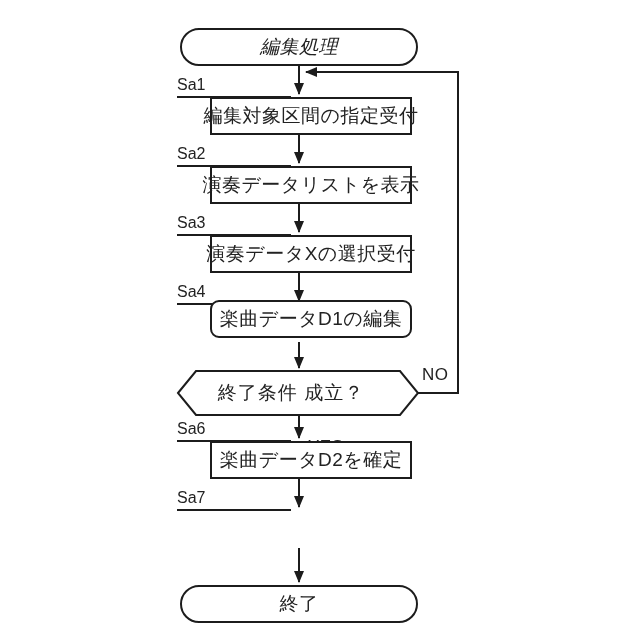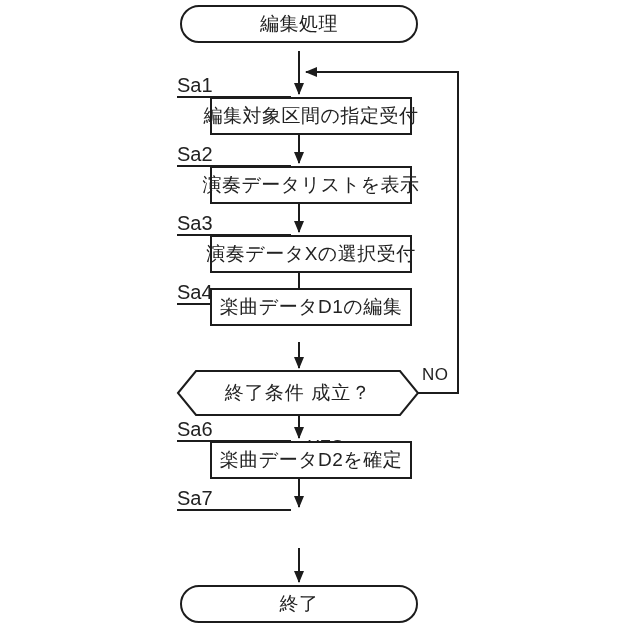--- a/index.html
+++ b/index.html
@@ -39,37 +39,37 @@
     border-radius: 19px;
   }
   .process {
     left: 178px;
     width: 202px;
     height: 38px;
     margin-left: 32px;
   }
   .decision-text {
     position: absolute;
-    left: 178px;
+    left: 171px;
     top: 371px;
     width: 240px;
     height: 44px;
     display: flex;
     align-items: center;
     justify-content: center;
     font-size: 19px;
     letter-spacing: 1px;
     white-space: nowrap;
   }
   .step-label {
     position: absolute;
     left: 177px;
     width: 114px;
     height: 20px;
-    font-size: 20px;
+    font-size: 16px;
     line-height: 18px;
     border-bottom: 2px solid #1c1c1c;
     background: transparent;
   }
   .edge-label {
     position: absolute;
     font-size: 17px;
     letter-spacing: 0.5px;
     white-space: nowrap;
   }
@@ -100,41 +100,41 @@
 
     <path d="M299 415 V438" fill="none" stroke="#1c1c1c" stroke-width="2" marker-end="url(#arrow)"></path>
 
     <path d="M299 479 V507" fill="none" stroke="#1c1c1c" stroke-width="2" marker-end="url(#arrow)"></path>
 
     <path d="M299 548 V582" fill="none" stroke="#1c1c1c" stroke-width="2" marker-end="url(#arrow)"></path>
 
     <polygon points="178,393 196,371 400,371 418,393 400,415 196,415" fill="#ffffff" stroke="#1c1c1c" stroke-width="2"></polygon>
   </svg>
 
-  <div class="node terminal" style="top:5px;">
+  <div class="node terminal" style="top:28px;font-style:italic;">
     <span>編集処理</span>
   </div>
 
   <div class="step-label" style="top:76px;">Sa1</div>
   <div class="node process" style="top:97px;">
     <span>編集対象区間の指定受付</span>
   </div>
 
   <div class="step-label" style="top:145px;">Sa2</div>
   <div class="node process" style="top:166px;">
     <span>演奏データリストを表示</span>
   </div>
 
   <div class="step-label" style="top:214px;">Sa3</div>
   <div class="node process" style="top:235px;">
     <span>演奏データXの選択受付</span>
   </div>
 
   <div class="step-label" style="top:283px;">Sa4</div>
-  <div class="node process" style="top:288px;">
+  <div class="node process" style="top:300px;border-radius:9px;">
     <span>楽曲データD1の編集</span>
   </div>
 
   <div class="decision-text">
     <span>終了条件 成立？</span>
   </div>
   <div class="edge-label" style="left:422px; top:365px;">NO</div>
   <div class="edge-label" style="left:308px; top:417px;margin-top:20px;">YES</div>
 
   <div class="step-label" style="top:420px;">Sa6</div>

